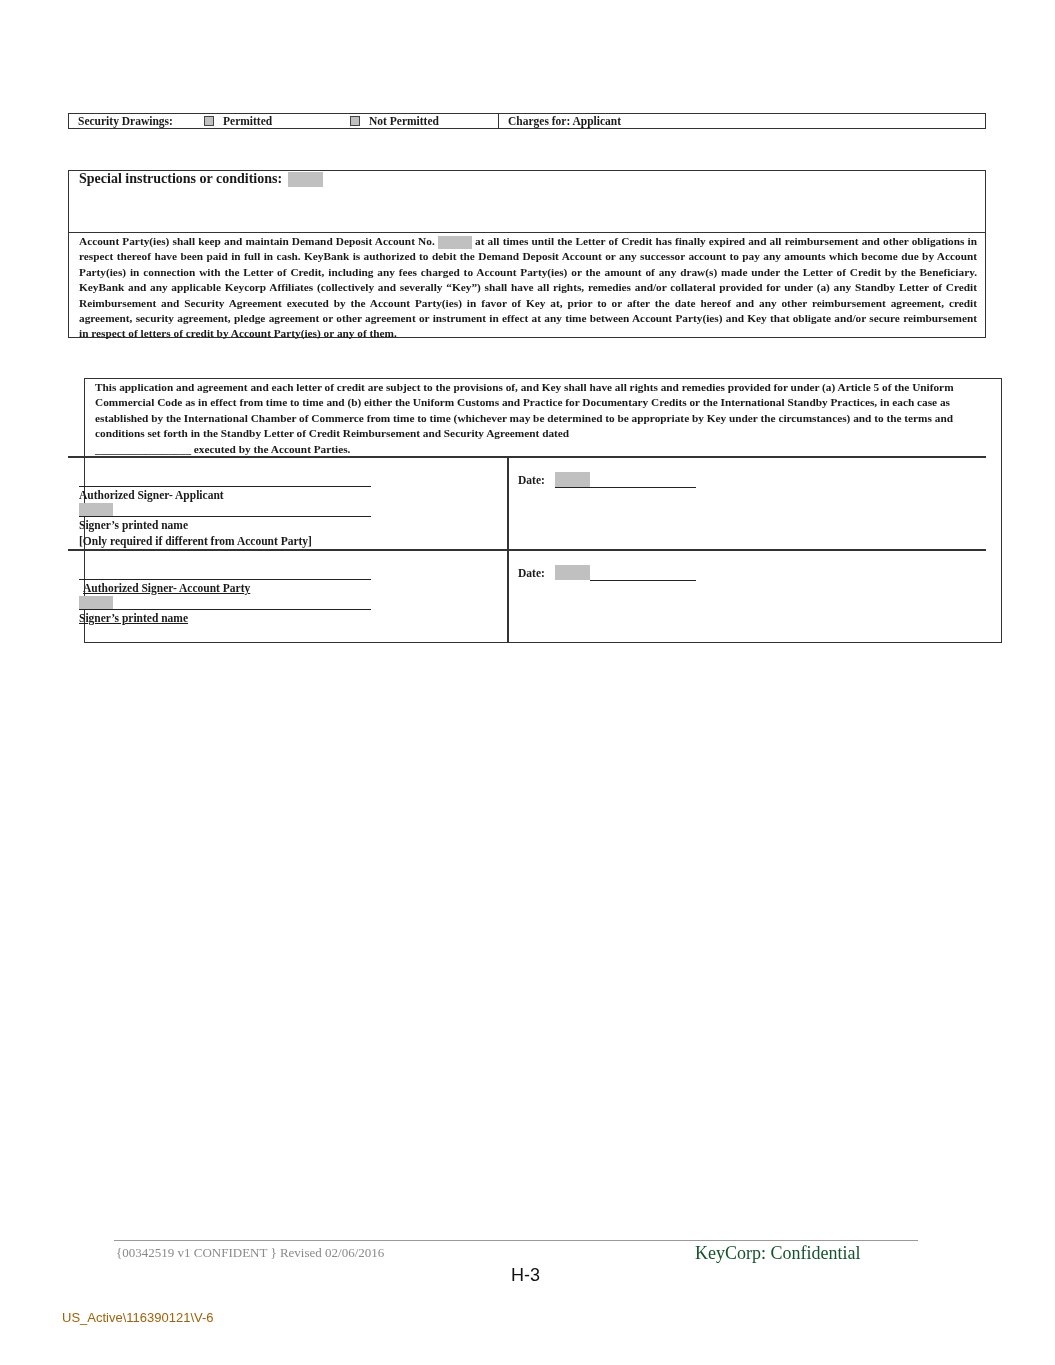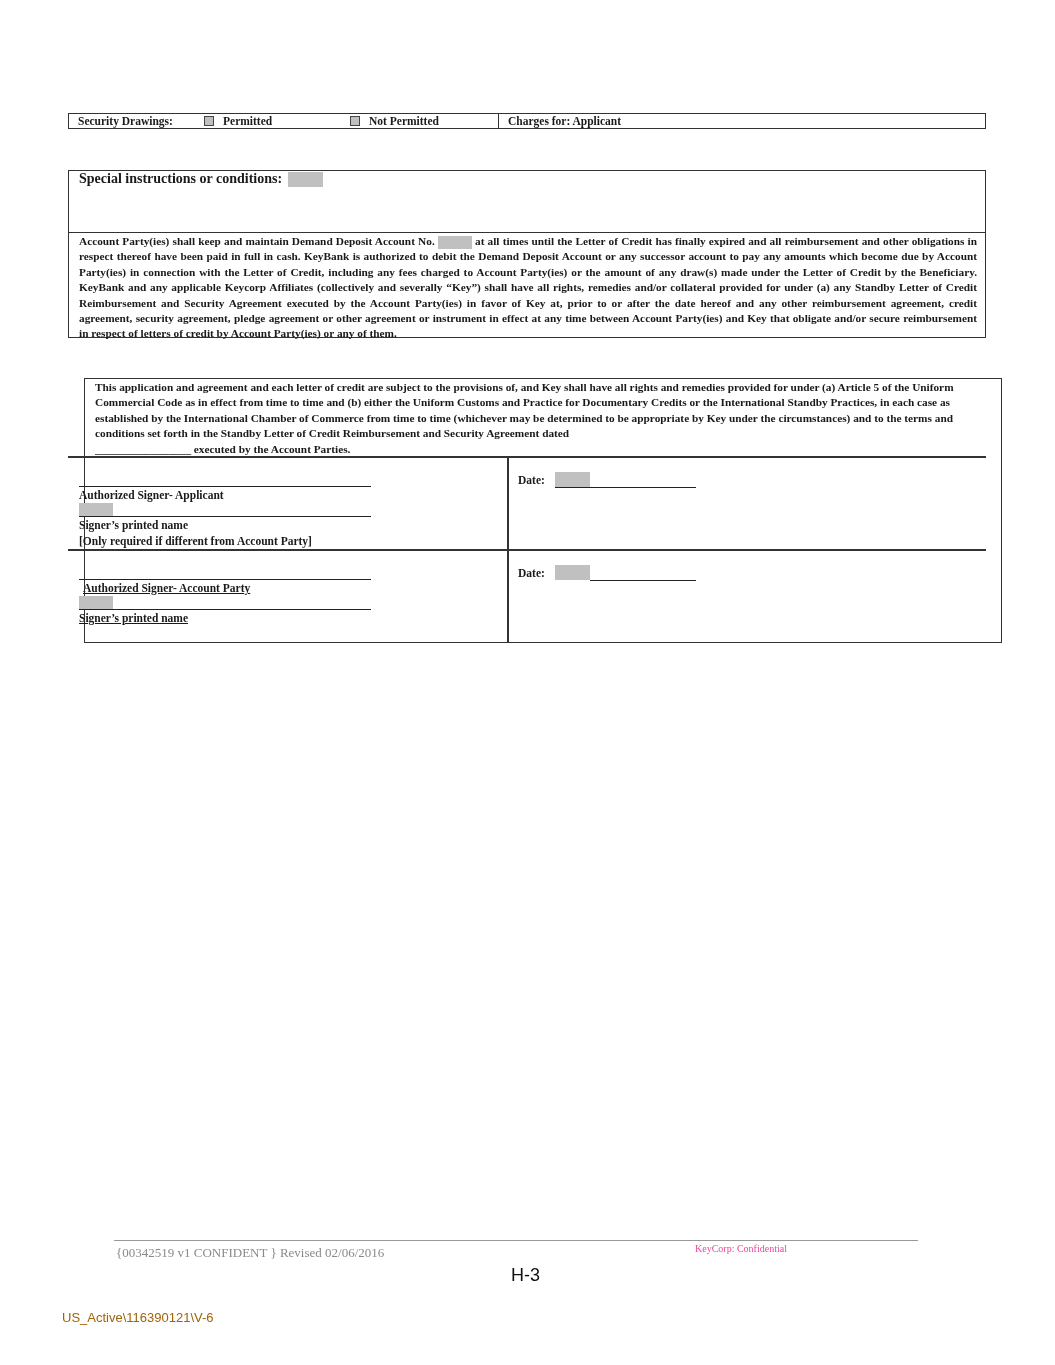--- a/index.html
+++ b/index.html
@@ -20,21 +20,21 @@
   .grey-field { display:inline-block; background:#c0c0c0; vertical-align:middle; cursor:text; }
 
   .para { font-size:11.3px; font-weight:bold; line-height:15.4px; text-align:justify; padding:0 8px 0 10px; }
 
   .sig-line { position:absolute; height:1.3px; background:#222; }
   .sig-text { position:absolute; font-size:11.5px; font-weight:bold; white-space:nowrap; }
   .u { text-decoration:underline; }
 
   .footer-rule { position:absolute; left:114px; top:1240px; width:804px; height:1px; background:#999; }
   .footer-left { position:absolute; left:116px; top:1245px; font-size:13px; color:#8a8a8a; }
-  .footer-right { position:absolute; left:695px; top:1243px; font-size:10px; color:#ec4899; }
+  .footer-right { position:absolute; left:695px; top:1243px; font-size:18px; color:#14532d; }
   .page-num { position:absolute; left:511px; top:1265px; font-family:"Liberation Sans", sans-serif; font-size:18px; color:#111; }
   .doc-id { position:absolute; left:62px; top:1310px; font-family:"Liberation Sans", sans-serif; font-size:13px; color:#a16207; }
 </style>
 </head>
 <body>
 
 <table class="draw-table">
   <tbody>
       <tr>
     <td class="left" style="width:420px;">

